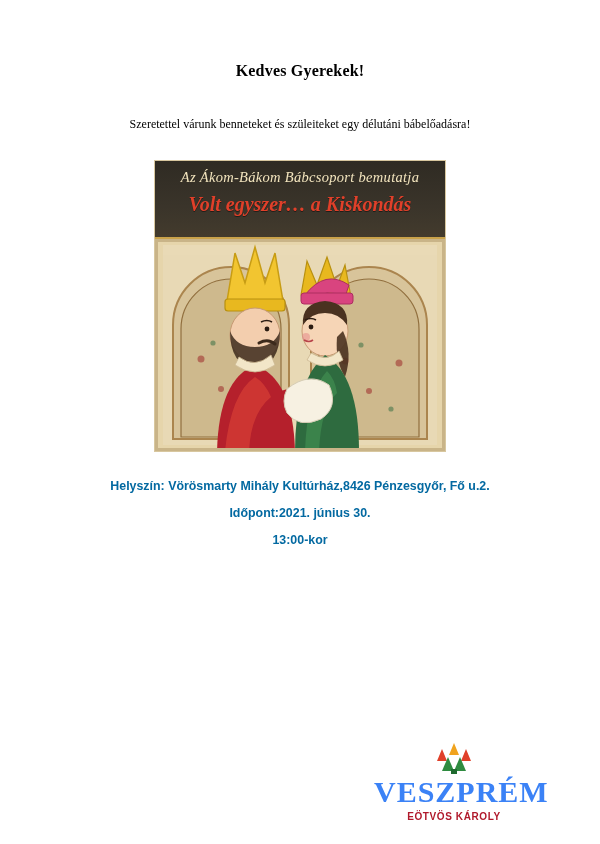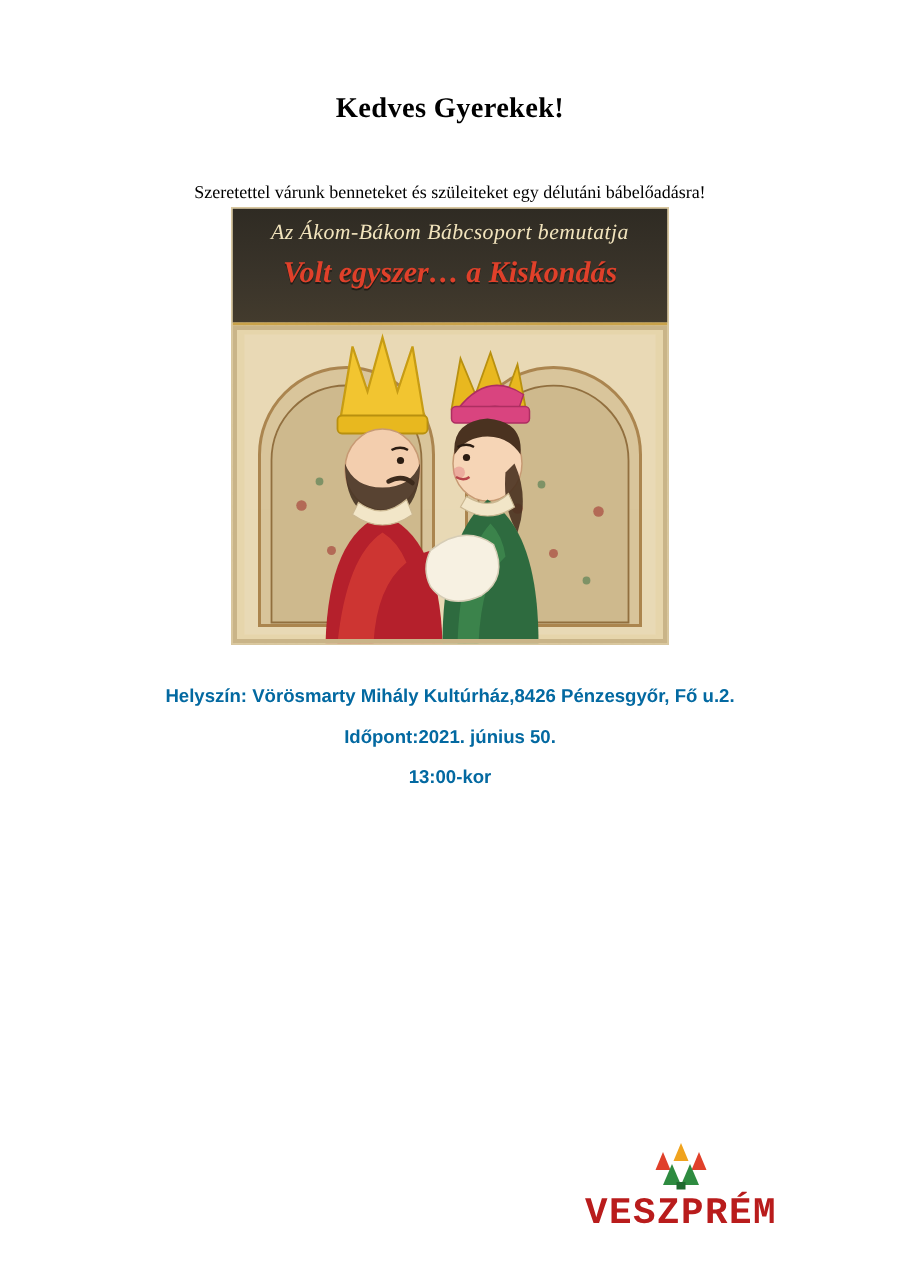--- a/index.html
+++ b/index.html
@@ -19,35 +19,36 @@
     width: 600px;
     height: 844px;
     background: #ffffff;
     box-sizing: border-box;
     padding: 0 60px;
   }
   .heading {
     text-align: center;
     font-family: "Liberation Serif", serif;
     font-weight: bold;
-    font-size: 19px;
+    font-size: 16px;
     margin-top: 62px;
     letter-spacing: 0.2px;
   }
   .intro {
     text-align: center;
     font-family: "Liberation Serif", serif;
     font-size: 12px;
     line-height: 1.85;
     margin-top: 33px;
     padding: 0 8px;
   }
 
   
   .poster-wrap {
+    margin-top: 26px;
     display: flex;
     justify-content: center;
     align-items: center;
   }
   .poster {
     position: relative;
     width: 290px;
     height: 290px;
     background: #e8d9b4;
     overflow: hidden;
@@ -121,25 +122,25 @@
     right: 66px;
     bottom: 82px;
     width: 160px;
     text-align: center;
   }
   .logo-mark {
     display: block;
     margin: 0 auto 2px auto;
   }
   .logo-word {
-    font-family: Liberation Mono, monospace;
-    font-weight: bold;
-    font-size: 25px;
+    font-family: Liberation Serif, serif;
+    font-weight: bold;
+    font-size: 30px;
     letter-spacing: 1px;
-    color: #b91c1c;
+    color: #3b82f6;
     line-height: 1;
   }
   .logo-sub {
     font-family: "Liberation Sans", sans-serif;
     font-weight: bold;
     font-size: 10px;
     color: #b0192b;
     letter-spacing: 0.6px;
     line-height: 1.45;
     margin-top: 3px;
@@ -239,32 +240,33 @@
           <path d="M156 114 q16 10 28 -2 l4 9 q-18 12 -36 0 Z" fill="#f2e6c8" stroke="#cbb892" stroke-width="0.8"></path>
 
           <rect x="0" y="0" width="290" height="212" fill="none" stroke="#c9b488" stroke-width="6"></rect>
         </svg>
       </div>
     </div>
   </div>
 
   <div class="details">
     <div class="line">Helyszín: Vörösmarty Mihály Kultúrház,8426 Pénzesgyőr, Fő u.2.</div>
-    <div class="line">Időpont:2021. június 50.</div>
+    <div class="line">Időpont:2021. június 30.</div>
     <div class="line">13:00-kor</div>
   </div>
 
 
   <div class="logo-row">
     <svg class="logo-mark" width="58" height="34" viewBox="0 0 58 34">
       <polygon points="29,2 34,14 24,14" fill="#f0a31e"></polygon>
       <polygon points="17,8 22,20 12,20" fill="#e0402a"></polygon>
       <polygon points="41,8 46,20 36,20" fill="#e0402a"></polygon>
       <polygon points="23,16 29,30 17,30" fill="#2e8b40"></polygon>
       <polygon points="35,16 41,30 29,30" fill="#2e8b40"></polygon>
       <rect x="26" y="28" width="6" height="5" fill="#1f6a2f"></rect>
     </svg>
     <div class="logo-word">VESZPRÉM</div>
     <div class="logo-sub">
+      <div>EÖTVÖS KÁROLY</div>
     </div>
   </div>
 
 </div>
 
 </body></html>

